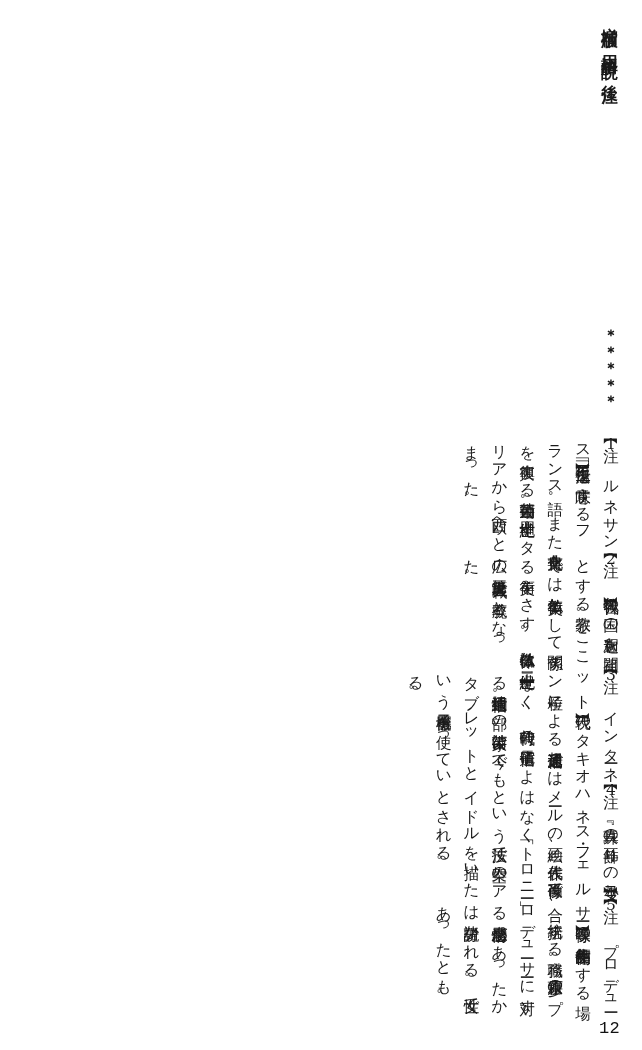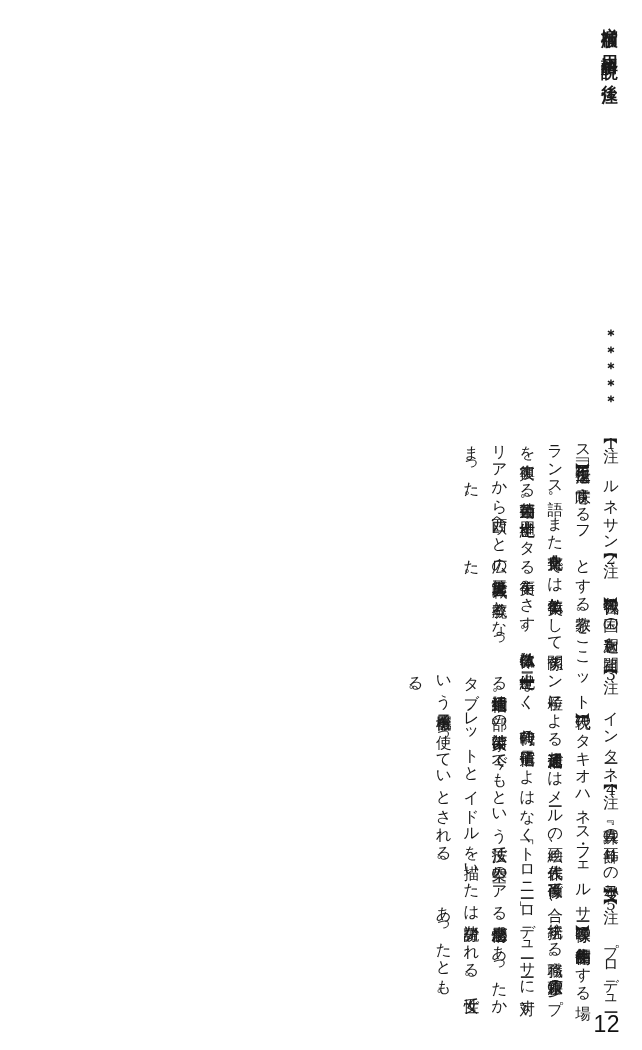--- a/index.html
+++ b/index.html
@@ -66,22 +66,22 @@
   .note {
     max-height: 100%;
     font-size: 15.5px;
     line-height: 1.80;
   }
   .spacer-sm { width: 6px; }
   .pagenum {
     position: absolute;
     right: 22px;
     bottom: 12px;
-    font-size: 23px;
-    font-family: Liberation Sans, sans-serif;
+    font-size: 17px;
+    font-family: Liberation Mono, monospace;
     color: #111;
     letter-spacing: 0.02em;
   }
 </style>
 </head>
 <body>
 
 <div class="page">
 
   <div class="vtext">

